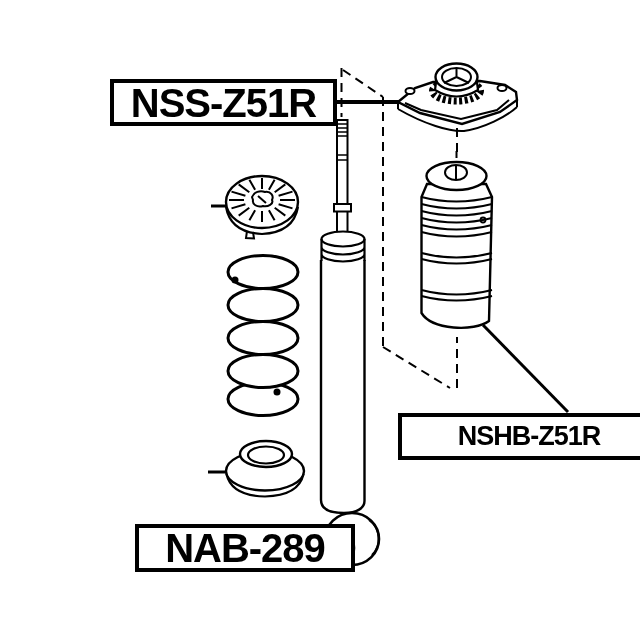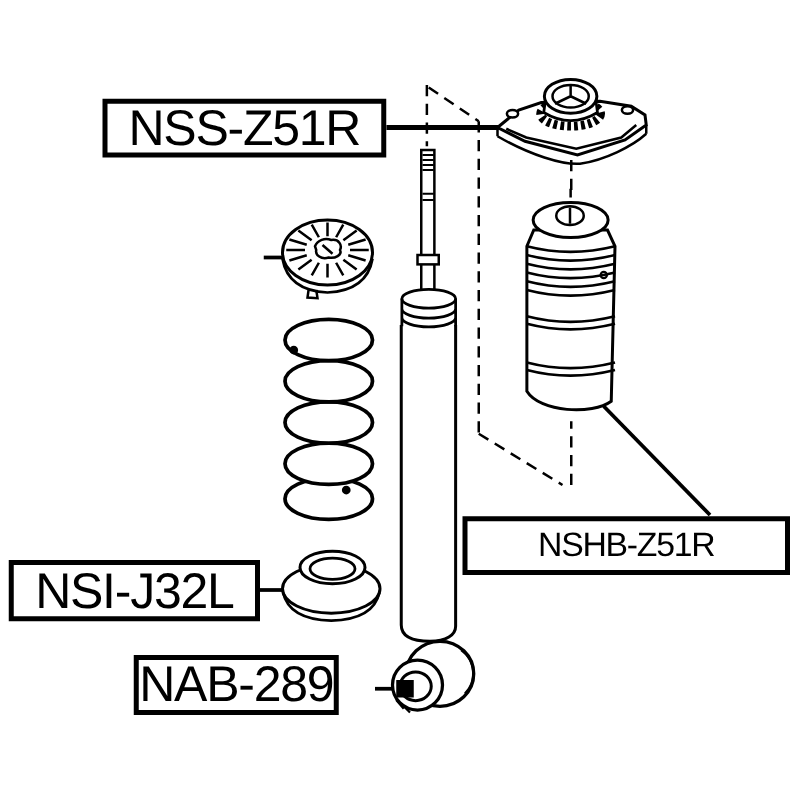--- a/index.html
+++ b/index.html
@@ -13,31 +13,32 @@
   }
   .diagram-svg { position: absolute; left: 0; top: 0; }
   .part-label {
     position: absolute;
     box-sizing: border-box;
     border: 4px solid #000000;
     background: #ffffff;
     display: flex;
     align-items: center;
     justify-content: center;
-    font-weight: normal;
+    font-weight: bold;
     font-size: 40px;
     letter-spacing: -1px;
     color: #000000;
     white-space: nowrap;
     line-height: 1;
+    margin-left: 28px;
   }
   .label-nss  { left: 82px;  top: 79px;  width: 227px; height: 47px; }
   .label-nsiu { left: 6px;   top: 183px; width: 205px; height: 49px; }
   .label-nsil { left: 7px;   top: 448px; width: 201px; height: 49px; }
-  .label-nab  { left: 107px; top: 524px; width: 164px; height: 48px; }
+  .label-nab  { left: 107px; top: 524px; width: 220px; height: 48px; }
   .label-nshb { left: 370px; top: 413px; width: 262px; height: 47px; font-size: 27px; align-items: center; }
 </style>
 </head>
 <body>
 
 <div class="canvas">
 
   <svg class="diagram-svg" width="640" height="640" viewBox="0 0 640 640">
 
     <g stroke="#000" stroke-width="2" fill="none" stroke-dasharray="9 6">
@@ -137,23 +138,20 @@
     </g>
 
     <rect x="317" y="544" width="14" height="14" fill="#000"></rect>
   </svg>
 
   <div class="part-label label-nss">
     <span>NSS-Z51R</span>
   </div>
 
 
-  <div class="part-label label-nsil">
-    <span>NSI-J32L</span>
-  </div>
 
   <div class="part-label label-nab">
     <span>NAB-289</span>
   </div>
 
   <div class="part-label label-nshb">
     <span>NSHB-Z51R</span>
   </div>
 
 </div>

